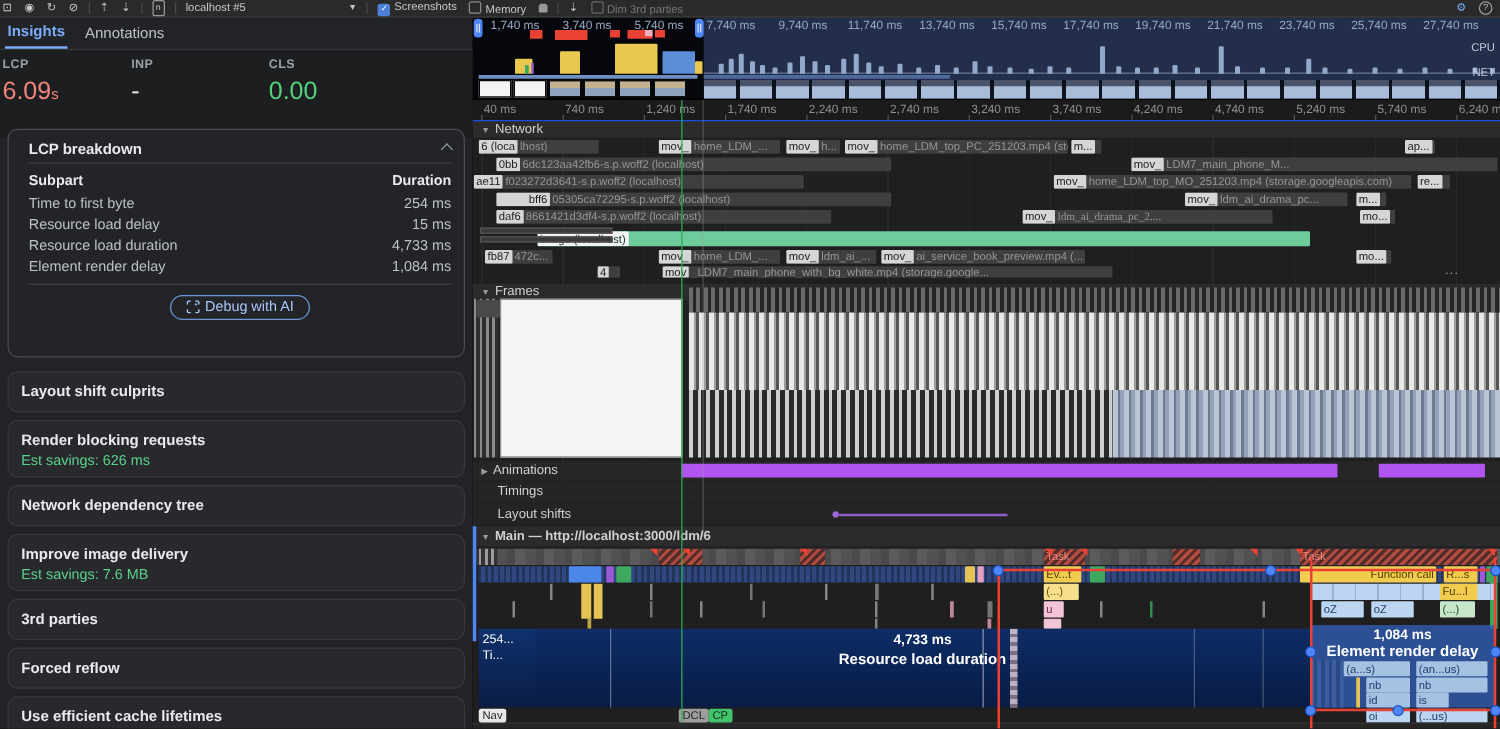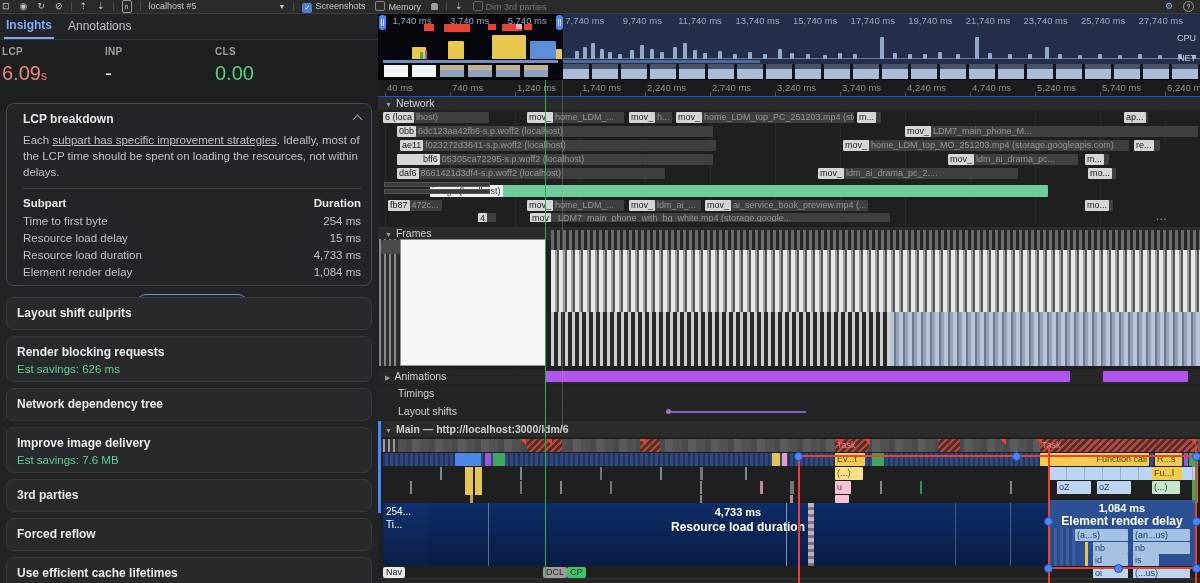--- a/index.html
+++ b/index.html
@@ -124,21 +124,20 @@
           <div class="ml">CLS</div>
           <div class="mv" style="color: rgb(84, 209, 126);">0.00</div>
         </div>
       </div>
 
     <div class="card" id="lcpcard" style="top:90px;height:183px;">
       <div style="display:flex;justify-content:space-between;align-items:center;">
         <span class="ct">LCP breakdown</span>
         <span class="chev"></span>
       </div>
-      <p><span>Each </span><a>subpart has specific improvement strategies</a><span>. Ideally, most of the LCP time should be spent on loading the resources, not within delays.</span></p>
       <div class="tline"></div>
       <div class="trow head">
         <span>Subpart</span>
           <span>Duration</span>
       </div>
       <div id="subpart-rows">
           <div class="trow">
             <div>Time to first byte</div>
             <div>254 ms</div>
           </div>
@@ -325,21 +324,21 @@
         <div class="rtickline" style="left: 722px;"></div>
         <div class="rtick" style="left: 789px;">6,240 ms</div>
         <div class="rtickline" style="left: 787px;"></div>
       </div>
 
     <div class="abs" style="left:7px;top:96px;width:815px;height:334px;background:repeating-linear-gradient(90deg,rgba(255,255,255,.045) 0 1px,transparent 1px 65px);"></div>
 
     <div class="thead" style="top:97px;"><span class="tri">▼</span><span>Network</span></div>
     <div id="netrows" class="abs" style="left:0;top:110px;width:822px;height:112px;overflow:hidden;">
         <div class="net-row" style="top: 1px;">
-          <div class="seg" style="left: 5px; width: 106px; align-items: flex-end;">
+          <div class="seg" style="left: 5px; width: 96px; align-items: flex-end;">
             <div class="chip" style="display: inline-block;">6 (loca</div>
             <div class="rest" style="display: inline-block;">lhost)</div>
           </div>
           <div class="seg" style="left: 149px; width: 97px;">
             <div class="chip" style="display: inline-block;">mov_</div>
             <div class="rest" style="display: inline-block;">home_LDM_...</div>
           </div>
           <div class="seg" style="left: 251px; width: 43px;">
             <div class="chip" style="display: inline-block;">mov_</div>
             <div class="rest" style="display: inline-block;">h...</div>
@@ -359,21 +358,21 @@
           <div class="seg" style="left: 19px; width: 316px;">
             <div class="chip" style="display: inline-block;">0bb</div>
             <div class="rest" style="display: inline-block;">6dc123aa42fb6-s.p.woff2 (localhost)</div>
           </div>
           <div class="seg" style="left: 527px; width: 293px;">
             <div class="chip" style="display: inline-block;">mov_</div>
             <div class="rest" style="display: inline-block;">LDM7_main_phone_M...</div>
           </div>
         </div>
         <div class="net-row" style="top: 29px;">
-          <div class="seg" style="left: 22px; width: 316px;">
+          <div class="seg" style="left: 1px; width: 264px;">
             <div class="chip" style="display: inline-block;">ae11</div>
             <div class="rest" style="display: inline-block;">f023272d3641-s.p.woff2 (localhost)</div>
           </div>
           <div class="seg" style="left: 465px; width: 286px;">
             <div class="chip" style="display: inline-block;">mov_</div>
             <div class="rest" style="display: inline-block;">home_LDM_top_MO_251203.mp4 (storage.googleapis.com)</div>
           </div>
           <div class="seg" style="left: 756px; width: 26px; text-align: right;">
             <div class="chip" style="display: inline-block;">re...</div>
           </div>
@@ -391,21 +390,21 @@
             <div class="chip" style="display: inline-block;">m...</div>
           </div>
         </div>
         <div class="net-row" style="top: 57px;">
           <div class="seg" style="left: 19px; width: 268px;">
             <div class="chip" style="display: inline-block;">daf6</div>
             <div class="rest" style="display: inline-block;">8661421d3df4-s.p.woff2 (localhost)</div>
           </div>
           <div class="seg" style="left: 440px; width: 200px;">
             <div class="chip" style="display: inline-block;">mov_</div>
-            <div class="rest" style="display: inline-block;">ldm_ai_drama_pc_2....</div>
+            <div class="rest" style="display: inline-block; font-family: Liberation Serif, serif;">ldm_ai_drama_pc_2....</div>
           </div>
           <div class="seg" style="left: 710px; width: 28px;">
             <div class="chip" style="display: inline-block;">mo...</div>
           </div>
         </div>
         <div class="net-row" style="top: 71px; height: 16px;">
           <div class="seg green" style="left: 52px; width: 618px; top: 4px; height: 12px; line-height: 12px;">
             <div class="chip" style="display: inline-block;">image (localhost)</div>
           </div>
           <div class="abs" style="left: 6px; top: 1px; width: 106px; height: 5px; background: rgb(58, 58, 58); border: 1px solid rgb(85, 85, 85); box-sizing: border-box;"></div>

